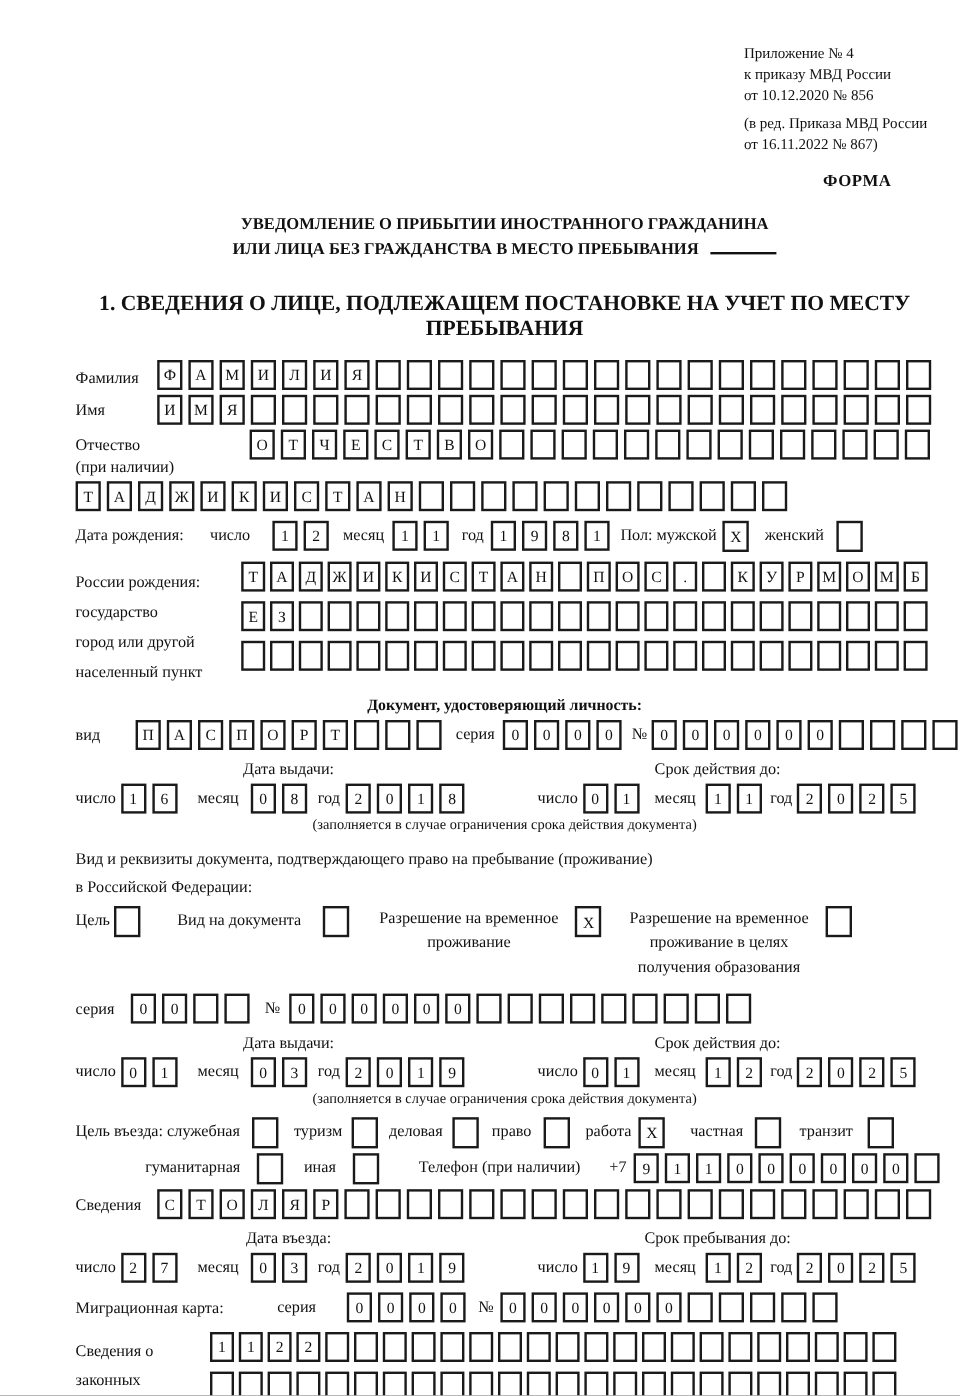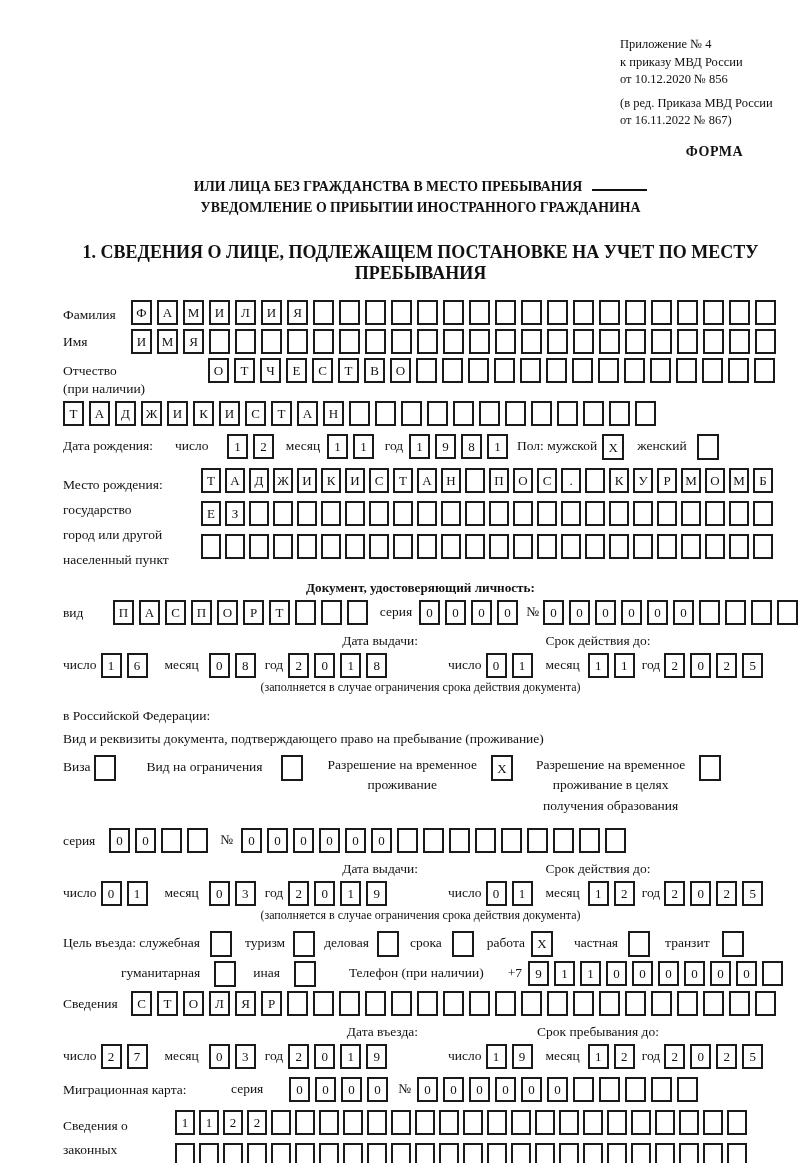--- a/index.html
+++ b/index.html
@@ -19,21 +19,21 @@
   .cells{display:flex;flex:none;flex-wrap:nowrap;}
   .cell{
     flex:none;box-sizing:border-box;width:21px;height:25px;margin-right:5px;
     border:2px solid #1a1a1a;display:flex;align-items:center;justify-content:center;
     font-size:13px;line-height:1;
   }
   .sm .cell{width:20px;height:25px;margin-right:4px;}
   .cb .cell{width:22px;height:26px;}
   .dlbl{font-size:13.5px;padding-top:4px;flex:none;}
   .hdr-row{display:flex;font-size:13.5px;margin-top:8px;}
-  .hdr-left{flex:none;width:355px;text-align:right;}
+  .hdr-left{flex:none;width:355px;text-align:center;}
   .hdr-right{flex:1;text-align:center;}
   .note-right{font-size:12px;text-align:center;margin-top:2px;padding-right:0px;}
   .para{font-size:13.5px;margin-top:10px;line-height:1.7;}
   .bold-center{font-weight:bold;font-size:13.2px;text-align:center;margin-top:8px;}
   .opt{font-size:13.5px;text-align:center;line-height:1.5;flex:none;}
   .left-col{flex:none;}
   .rows-col{flex:1;}
   .mt8{margin-top:8px;} .mt12{margin-top:12px;} .mt16{margin-top:16px;align-items:center;}
   .lh25{line-height:25px;}
 </style>
@@ -47,22 +47,22 @@
     <div>к приказу МВД России</div>
     <div>от 10.12.2020 № 856</div>
     <div class="amend">
       <div>(в ред. Приказа МВД России</div>
       <div>от 16.11.2022 № 867)</div>
     </div>
   </div>
   <div class="form-word">ФОРМА</div>
 
   <div class="main-title">
+    <div>УВЕДОМЛЕНИЕ О ПРИБЫТИИ ИНОСТРАННОГО ГРАЖДАНИНА</div>
     <div><span>ИЛИ ЛИЦА БЕЗ ГРАЖДАНСТВА В МЕСТО ПРЕБЫВАНИЯ</span><span class="uline"></span></div>
-    <div>УВЕДОМЛЕНИЕ О ПРИБЫТИИ ИНОСТРАННОГО ГРАЖДАНИНА</div>
   </div>
 
   <div class="sec-title">1. СВЕДЕНИЯ О ЛИЦЕ, ПОДЛЕЖАЩЕМ ПОСТАНОВКЕ НА УЧЕТ ПО МЕСТУ ПРЕБЫВАНИЯ</div>
 
   <div class="frow mt16">
     <span class="flabel" style="width:68px">Фамилия</span>
     <div class="cells">
         <span class="cell">Ф</span>
         <span class="cell">А</span>
         <span class="cell">М</span>
@@ -205,21 +205,21 @@
         <span class="cell">X</span>
       </div>
     <span class="dlbl" style="margin-left:8px">женский</span>
     <div class="cells cb" style="margin-left:10px">
         <span class="cell"></span>
       </div>
   </div>
 
   <div class="frow mt8">
     <div class="left-col flabel lh25" style="width:138px">
-      <div>Место рождения:</div>
+      <div>России рождения:</div>
       <div>государство</div>
       <div>город или другой</div>
       <div>населенный пункт</div>
     </div>
     <div class="rows-col">
       <div class="cells sm">
           <span class="cell">Т</span>
           <span class="cell">А</span>
           <span class="cell">Д</span>
           <span class="cell">Ж</span>
@@ -378,30 +378,30 @@
           <span class="cell">2</span>
           <span class="cell">0</span>
           <span class="cell">2</span>
           <span class="cell">5</span>
         </div>
     </div>
   </div>
   <div class="note-right">(заполняется в случае ограничения срока действия документа)</div>
 
   <div class="para">
+    <div>Вид и реквизиты документа, подтверждающего право на пребывание (проживание)</div>
     <div>в Российской Федерации:</div>
-    <div>Вид и реквизиты документа, подтверждающего право на пребывание (проживание)</div>
-  </div>
-
-  <div class="frow">
-    <span class="dlbl">Виза</span>
+  </div>
+
+  <div class="frow">
+    <span class="dlbl">Цель</span>
     <div class="cells cb" style="margin-left:3px">
         <span class="cell"></span>
       </div>
-    <span class="dlbl" style="margin-left:26px">Вид на ограничения</span>
+    <span class="dlbl" style="margin-left:26px">Вид на документа</span>
     <div class="cells cb" style="margin-left:18px">
         <span class="cell"></span>
       </div>
     <div class="opt" style="margin-left:20px">
       <div>Разрешение на временное</div>
       <div>проживание</div>
     </div>
     <div class="cells cb" style="margin-left:14px">
         <span class="cell">X</span>
       </div>
@@ -496,21 +496,21 @@
         <span class="cell"></span>
       </div>
     <span class="dlbl" style="margin-left:8px">туризм</span>
     <div class="cells cb" style="margin-left:8px">
         <span class="cell"></span>
       </div>
     <span class="dlbl" style="margin-left:4px">деловая</span>
     <div class="cells cb" style="margin-left:8px">
         <span class="cell"></span>
       </div>
-    <span class="dlbl" style="margin-left:6px">срока</span>
+    <span class="dlbl" style="margin-left:6px">право</span>
     <div class="cells cb" style="margin-left:10px">
         <span class="cell"></span>
       </div>
     <span class="dlbl" style="margin-left:8px">работа</span>
     <div class="cells cb" style="margin-left:6px">
         <span class="cell">X</span>
       </div>
     <span class="dlbl" style="margin-left:16px">частная</span>
     <div class="cells cb" style="margin-left:10px">
         <span class="cell"></span>

